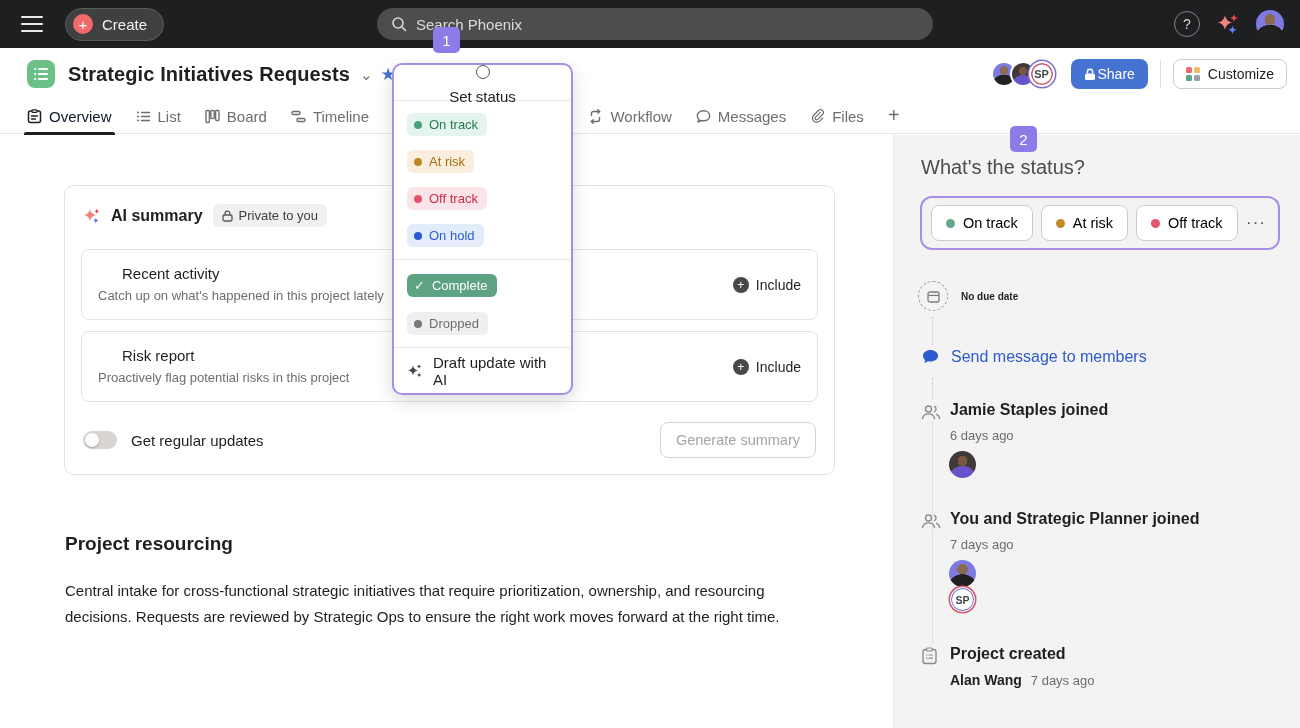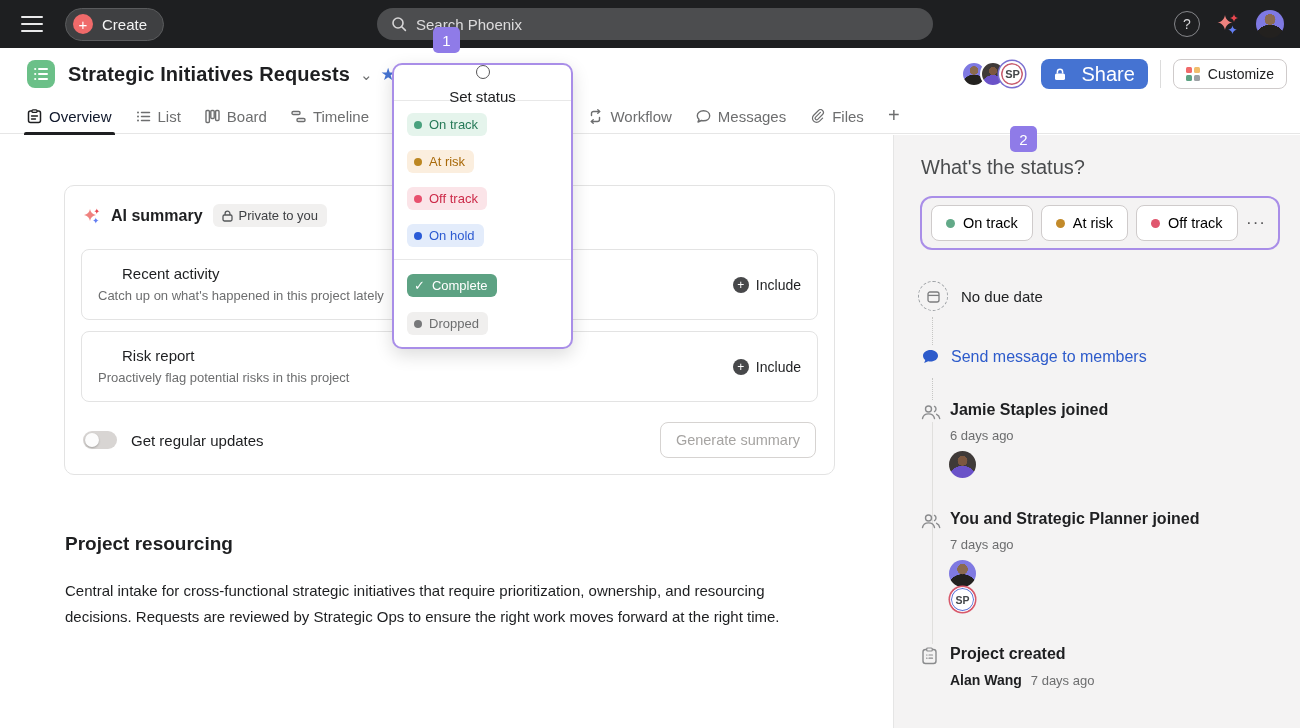--- a/index.html
+++ b/index.html
@@ -27,21 +27,21 @@
   .header { position:absolute; left:0; top:48px; width:1300px; height:52px; background:#fff; display:flex; align-items:center; }
   .proj-icon { width:28px; height:28px; border-radius:8px; background:#6bc088; margin-left:27px; display:flex; align-items:center; justify-content:center; }
   .page-title { font-size:20px; font-weight:700; margin-left:13px; letter-spacing:.1px; }
   .chevron { margin-left:10px; color:#6d6e6f; font-size:15px; cursor:pointer; line-height:1; padding-top:0px;}
   .fav-star { margin-left:8px; color:#4573d2; font-size:17px; cursor:pointer; line-height:1; }
   .header-right { position:absolute; right:13px; top:0; height:52px; display:flex; align-items:center; }
   .avatar-stack { display:flex; align-items:center; }
   .avatar-s { width:26px; height:26px; border-radius:50%; border:2px solid #fff; }
   .avatar-s + .avatar-s { margin-left:-7px; }
   .avatar-sp { background:#fff; color:#44474a; font-size:11px; font-weight:700; display:flex; align-items:center; justify-content:center; border:2px solid #fff; box-shadow:0 0 0 1.5px #c85c6e inset, 0 0 0 1.5px #7a6fd0; }
-  .share-btn { margin-left:16px; height:30px; padding:0 13px; border-radius:8px; background:#4573d2; color:#fff; font-size:20px; display:flex; align-items:center; gap:15px; cursor:pointer; border:none; }
+  .share-btn { margin-left:16px; height:30px; padding:0 13px; border-radius:8px; background:#4573d2; color:#fff; font-size:14px; display:flex; align-items:center; gap:2px; cursor:pointer; border:none; }
   .hdr-divider { width:1px; height:28px; background:#dcdcdc; margin:0 12px; }
   .customize-btn { height:30px; padding:0 12px; border-radius:8px; background:#fff; border:1px solid #cfcbcb; color:#1e1f21; font-size:14px; display:flex; align-items:center; gap:8px; cursor:pointer; }
   .cust-grid { display:grid; grid-template-columns:6px 6px; grid-template-rows:6px 6px; gap:2px; }
   .cust-grid i { border-radius:1.5px; }
 
   
   .tabs-row { position:absolute; left:0; top:100px; width:1300px; height:34px; border-bottom:1px solid #e6e6e6; display:flex; align-items:center; gap:24px; padding-left:27px; background:#fff; }
   .tab { display:flex; align-items:center; gap:7px; font-size:15px; color:#6d6e6f; height:34px; position:relative; cursor:pointer; white-space:nowrap; }
   .tab svg { flex:0 0 auto; }
   .tab.active { color:#0f172a; font-weight:400;text-align:center; }
@@ -76,21 +76,21 @@
 
   
   .panel-heading { position:absolute; left:27px; top:21px; font-size:20px; font-weight:500; color:#4a4c4e; }
   .status-box { position:absolute; left:26px; top:61px; width:360px; height:54px; border:2px solid #a98ee8; border-radius:12px; display:flex; align-items:center; padding:0 12px 0 9px; gap:8px; background:transparent; }
   .status-btn { height:36px; padding:0 14px; border-radius:8px; border:1px solid #cfcbcb; background:#fff; display:flex; align-items:center; gap:8px; font-size:14.5px; cursor:pointer; }
   .dot { width:9px; height:9px; border-radius:50%; flex:0 0 auto; }
   .more-dots { margin-left:auto; color:#565557; font-size:17px; letter-spacing:1px; cursor:pointer; }
 
   .due-row { position:absolute; left:24px; top:146px; display:flex; align-items:center; gap:13px; }
   .due-circle { width:30px; height:30px; border-radius:50%; border:1.6px dashed #9ca0a4; display:flex; align-items:center; justify-content:center; cursor:pointer; }
-  .due-label { font-size:15px; }
+  .due-label { font-size:10px;font-weight:bold; }
   .vline { position:absolute; left:38px; width:0; border-left:1.6px dotted #c6c6c4; }
   .vline.solid { border-left:1.6px solid #e0dfdd; }
   .msg-row { position:absolute; left:28px; top:213px; display:flex; align-items:center; gap:12px; cursor:pointer; }
   .msg-label { font-size:16px; color:#2d5bcb; }
 
   .feed-item .f-title { font-size:16px; font-weight:600; }
   .f-icon { position:absolute; left:27px; }
   .f-time { font-size:13px; color:#6d6e6f; }
   .feed-avatar { width:27px; height:27px; border-radius:50%; }
   .sp-avatar { width:25px; height:25px; border-radius:50%; background:#fff; display:flex; align-items:center; justify-content:center; font-size:10.5px; font-weight:700; color:#44474a; box-shadow:0 0 0 1.5px #d8596b, 0 0 0 1px #5d74d8 inset; border:1px solid #fff; }
@@ -477,13 +477,23 @@
           <span>Complete</span>
         </span>
     </div>
     <div class="dd-row">
       <span class="pill dropped">
           <span class="dot"></span>
           <span>Dropped</span>
         </span>
     </div>
   </div>
+  <div class="dd-ai">
+    <span>
+      <svg width="16" height="16" viewBox="0 0 16 16">
+        <path d="M6 2.5C6.4 5.2 8.2 7 10.9 7.4C8.2 7.8 6.4 9.6 6 12.3C5.6 9.6 3.8 7.8 1.1 7.4C3.8 7 5.6 5.2 6 2.5Z" fill="#44474a"></path>
+        <path d="M12 1C12.2 2.4 13 3.2 14.4 3.4C13 3.6 12.2 4.4 12 5.8C11.8 4.4 11 3.6 9.6 3.4C11 3.2 11.8 2.4 12 1Z" fill="#44474a"></path>
+        <path d="M12.2 9.5C12.4 10.9 13.2 11.7 14.6 11.9C13.2 12.1 12.4 12.9 12.2 14.3C12 12.9 11.2 12.1 9.8 11.9C11.2 11.7 12 10.9 12.2 9.5Z" fill="#44474a"></path>
+      </svg>
+    </span>
+    <span>Draft update with AI</span>
+  </div>
 </div>
 
 </body></html>

